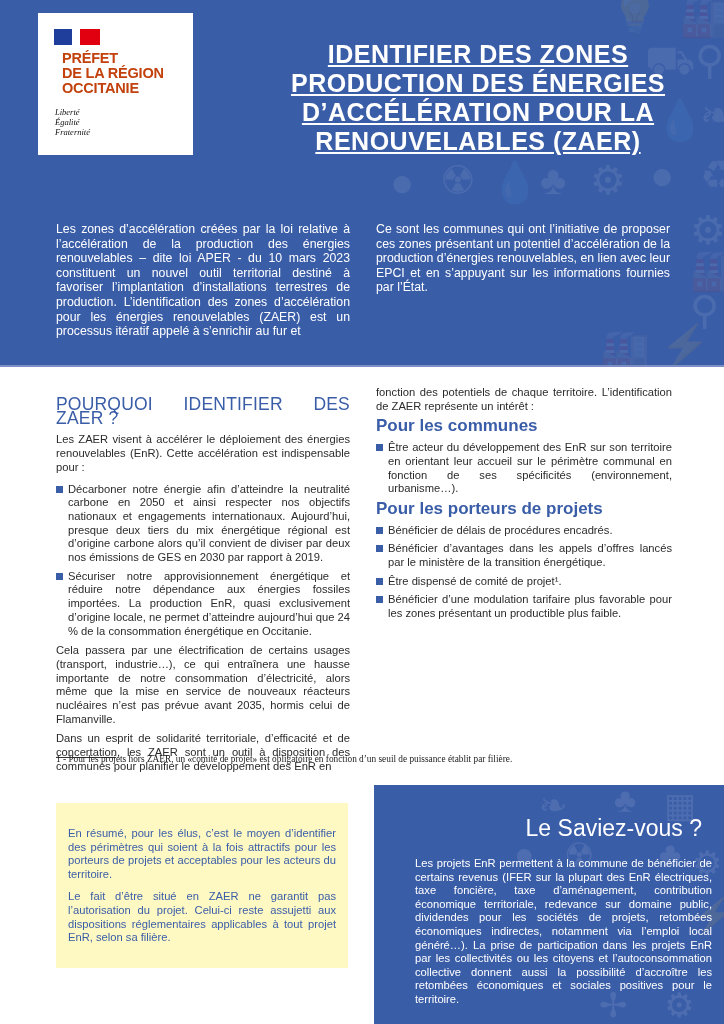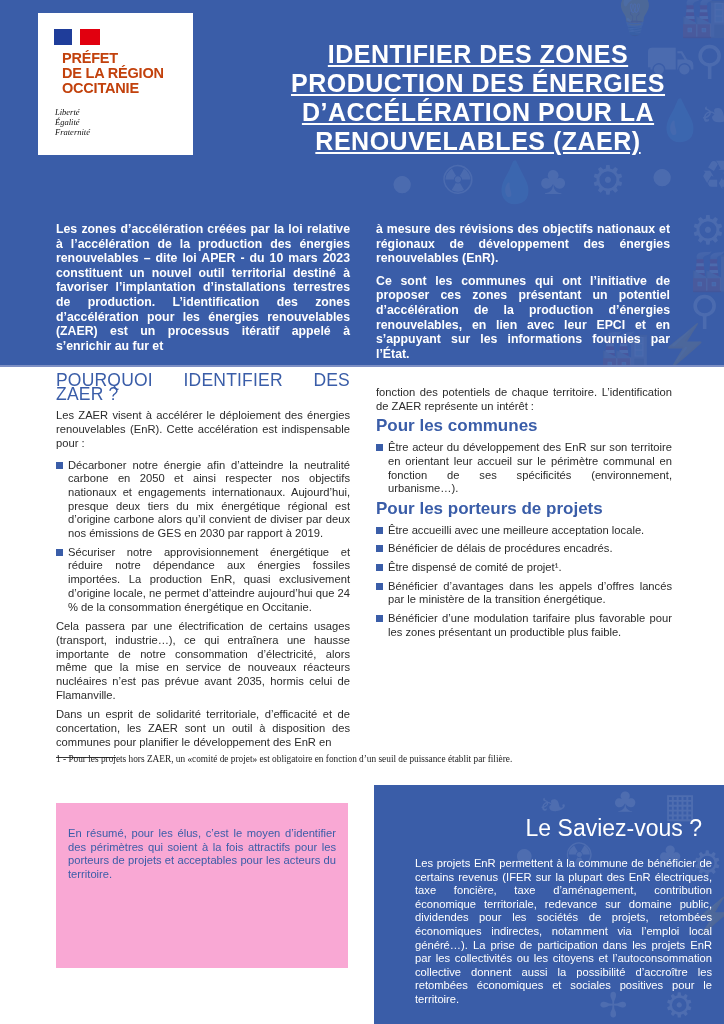--- a/index.html
+++ b/index.html
@@ -9,38 +9,38 @@
   .hero-bg-icons span { position:absolute; color:rgba(255,255,255,0.09); font-size:40px; line-height:1; }
   .logo-box { position:absolute; left:38px; top:13px; width:155px; height:142px; background:#ffffff; }
   .flag { position:absolute; left:16px; top:16px; width:46px; height:16px; display:flex; }
   .flag .b { width:18px; height:100%; background:#1f3d9a; }
   .flag .w { width:8px; height:100%; background:#ffffff; }
   .flag .r { width:20px; height:100%; background:#e1000f; }
   .logo-title { position:absolute; left:24px; top:38px; font-weight:bold; font-size:14.5px; line-height:15px; color:#c2410c; letter-spacing:-0.2px; }
   .logo-motto { position:absolute; left:17px; top:94px; font-family:"Liberation Serif", serif; font-style:italic; font-size:8.5px; line-height:10px; color:#111; }
   .hero-title { position:absolute; left:268px; top:40px; width:420px; text-align:center; color:#ffffff; font-weight:bold; font-size:25px; line-height:29px; letter-spacing:0.5px;text-decoration:underline; }
   .intro { position:absolute; top:222px; color:#ffffff; font-size:12.3px; line-height:14.6px; text-align:justify; }
-  .intro p { margin:0 0 8px 0;font-weight:bold; }
+  .intro p { margin:0 0 8px 0; }
   .intro.left { left:56px; width:294px; }
   .intro.right { left:376px; width:294px; }
   .hero-bottom-line { position:absolute; left:0; top:365px; width:724px; height:2px; background:#7d8fc4; }
 
-  .col { position:absolute; top:374px; font-size:11.2px; line-height:13.7px; color:#2b2b2b; text-align:justify; }
+  .col { position:absolute; top:398px; font-size:11.2px; line-height:13.7px; color:#2b2b2b; text-align:justify; }
   .col.left { left:56px; width:294px; }
   .col.right { left:376px; width:296px; top:386px; }
   .col p { margin:0 0 6px 0; }
   .sec-title { color:#3a5da8; font-size:17.5px; font-weight:normal; margin:0 0 8px 0; letter-spacing:0.2px; }
   .sub-title { color:#3a5da8; font-weight:bold; font-size:17px; margin:4px 0 6px 0; }
   ul.sq { list-style:none; padding:0; margin:8px 0 6px 0; }
   ul.sq li { position:relative; padding-left:12px; margin-bottom:5px; }
   ul.sq li::before { content:""; position:absolute; left:0; top:3px; width:7px; height:7px; background:#3a5da8; }
   .footnote-rule { position:absolute; left:56px; top:757px; width:60px; height:1px; background:#333; }
   .footnote { position:absolute; left:56px; top:754px; font-family:"Liberation Serif", serif; font-size:9.3px; color:#222; }
 
-  .summary { position:absolute; left:56px; top:803px; width:292px; height:165px; background:#f9a8d4; }
+  .summary { position:absolute; left:56px; top:803px; width:292px; height:165px; background:#fef9c3; }
   .summary .txt { position:absolute; left:12px; top:24px; width:268px; color:#3a5da8; font-size:11.2px; line-height:13.6px; text-align:justify; }
   .summary p { margin:0 0 9px 0; }
 
   .saviez { position:absolute; left:374px; top:785px; width:350px; height:239px; background:#3a5da8; overflow:hidden; }
   .saviez .icons span { position:absolute; color:rgba(255,255,255,0.10); font-size:34px; }
   .saviez-title { position:absolute; right:22px; top:30px; color:#ffffff; font-size:23px; font-weight:normal; }
   .saviez-body { position:absolute; left:41px; top:72px; width:297px; color:#ffffff; font-size:11.2px; line-height:13.6px; text-align:justify; }
   .saviez-body p { margin:0; }
 </style>
 </head>
@@ -90,21 +90,20 @@
     <div>IDENTIFIER DES ZONES</div>
     <div>PRODUCTION DES ÉNERGIES</div>
     <div>D’ACCÉLÉRATION POUR LA</div>
     <div>RENOUVELABLES (ZAER)</div>
   </h1>
 
   <div class="intro left">
     <p>Les zones d’accélération créées par la loi relative à l’accélération de la production des énergies renouvelables – dite loi APER - du 10 mars 2023 constituent un nouvel outil territorial destiné à favoriser l’implantation d’installations terrestres de production. L’identification des zones d’accélération pour les énergies renouvelables (ZAER) est un processus itératif appelé à s’enrichir au fur et</p>
   </div>
   <div class="intro right">
-    <p>à mesure des révisions des objectifs nationaux et régionaux de développement des énergies renouvelables (EnR).</p>
     <p>Ce sont les communes qui ont l’initiative de proposer ces zones présentant un potentiel d’accélération de la production d’énergies renouvelables, en lien avec leur EPCI et en s’appuyant sur les informations fournies par l’État.</p>
   </div>
 </section>
 <div class="hero-bottom-line"></div>
 
 <div class="col left">
   <h2 class="sec-title">POURQUOI IDENTIFIER DES ZAER ?</h2>
   <p>Les ZAER visent à accélérer le déploiement des énergies renouvelables (EnR). Cette accélération est indispensable pour :</p>
   <ul class="sq">
     <li>Décarboner notre énergie afin d’atteindre la neutralité carbone en 2050 et ainsi respecter nos objectifs nationaux et engagements internationaux. Aujourd’hui, presque deux tiers du mix énergétique régional est d’origine carbone alors qu’il convient de diviser par deux nos émissions de GES en 2030 par rapport à 2019.</li>
@@ -115,34 +114,34 @@
 </div>
 
 <div class="col right">
   <p>fonction des potentiels de chaque territoire. L’identification de ZAER représente un intérêt :</p>
   <div class="sub-title">Pour les communes</div>
   <ul class="sq">
     <li>Être acteur du développement des EnR sur son territoire en orientant leur accueil sur le périmètre communal en fonction de ses spécificités (environnement, urbanisme…).</li>
   </ul>
   <div class="sub-title">Pour les porteurs de projets</div>
   <ul class="sq">
-    <li>Être accueilli avec une meilleure acceptation locale.</li>
     <li>Bénéficier de délais de procédures encadrés.</li>
+    <li>Bénéficier d’avantages dans les appels d’offres lancés par le ministère de la transition énergétique.</li>
     <li>Être dispensé de comité de projet¹.</li>
-    <li>Bénéficier d’avantages dans les appels d’offres lancés par le ministère de la transition énergétique.</li>
     <li>Bénéficier d’une modulation tarifaire plus favorable pour les zones présentant un productible plus faible.</li>
   </ul>
 </div>
 
 <div class="footnote-rule"></div>
 <div class="footnote">1 - Pour les projets hors ZAER, un «comité de projet» est obligatoire en fonction d’un seuil de puissance établit par filière.</div>
 
 <div class="summary">
   <div class="txt">
     <p>En résumé, pour les élus, c’est le moyen d’identifier des périmètres qui soient à la fois attractifs pour les porteurs de projets et acceptables pour les acteurs du territoire.</p>
+    <p>Le fait d’être situé en ZAER ne garantit pas l’autorisation du projet. Celui-ci reste assujetti aux dispositions réglementaires applicables à tout projet EnR, selon sa filière.</p>
   </div>
 </div>
 
 <div class="saviez">
   <div class="icons">
     <span style="left:165px;top:0px;">❧</span>
     <span style="left:240px;top:-4px;">♣</span>
     <span style="left:290px;top:0px;">▦</span>
     <span style="left:140px;top:50px;">●</span>
     <span style="left:190px;top:50px;">☢</span>

